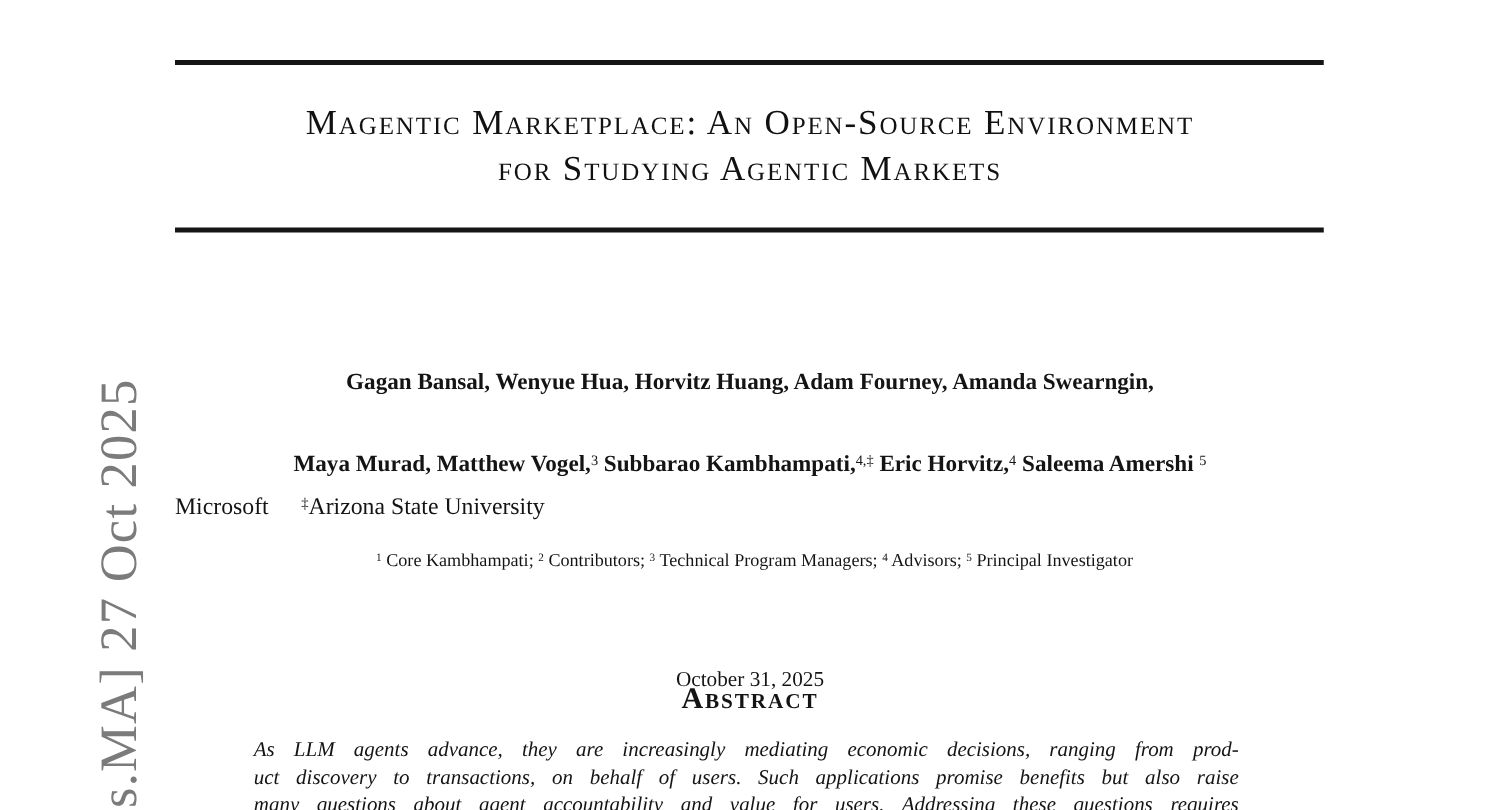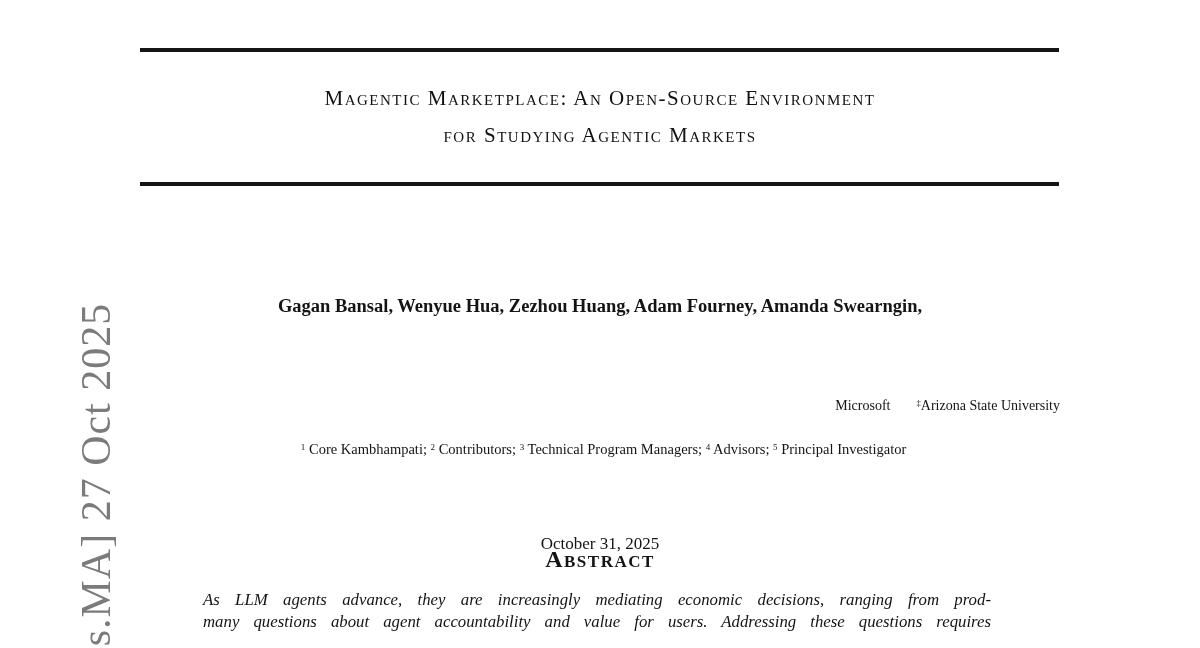--- a/index.html
+++ b/index.html
@@ -40,21 +40,21 @@
   .rule-top    { top: 48px; }
   .rule-bottom { top: 182px; }
 
   .title {
     position: absolute;
     top: 80px;
     left: 140px;
     width: 920px;
     text-align: center;
     font-variant: small-caps;
-    font-size: 21px;
+    font-size: 28px;
     line-height: 37px;
     letter-spacing: 1.5px;
     color: #111111;
   }
 
   .authors {
     position: absolute;
     top: 251px;
     left: 100px;
     width: 1000px;
@@ -73,22 +73,22 @@
     top: -0.45em;
     line-height: 0;
   }
   sup.sgap { margin-left: 4px; }
 
   .affil1 {
     position: absolute;
     top: 395px;
     left: 140px;
     width: 920px;
-    text-align: right;
-    font-size: 14px;
+    text-align: left;
+    font-size: 19px;
     line-height: 22px;
   }
   .affil1 .gap { display: inline-block; width: 26px; }
 
   .affil2 {
     position: absolute;
     top: 419px;
     left: 100px;
     width: 1000px;
     text-align: center;
@@ -141,31 +141,33 @@
 <div class="rule rule-top"></div>
 
 <div class="title">
   <div>Magentic Marketplace: An Open-Source Environment</div>
   <div>for Studying Agentic Markets</div>
 </div>
 
 <div class="rule rule-bottom"></div>
 
 <div class="authors">
-  <div class="aline"><span>Gagan Bansal, Wenyue Hua, Zezhou Huang, Adam Fourney, Amanda Swearngin,</span></div>
+  <div class="aline"><span>Gagan Bansal, Wenyue Hua, Horvitz Huang, Adam Fourney, Amanda Swearngin,</span></div>
+  <div class="aline"><span>Maya Murad, Matthew Vogel,</span><sup>3</sup><span> Subbarao Kambhampati,</span><sup>4,‡</sup><span> Eric Horvitz,</span><sup>4</sup><span> Saleema Amershi </span><sup>5</sup></div>
 </div>
 
 <div class="affil1">
   <span>Microsoft</span><span class="gap"></span><sup>‡</sup><span>Arizona State University</span>
 </div>
 
 <div class="affil2">
   <sup>1</sup><span> Core Kambhampati; </span><sup>2</sup><span> Contributors; </span><sup>3</sup><span> Technical Program Managers; </span><sup>4</sup><span> Advisors; </span><sup>5</sup><span> Principal Investigator</span>
 </div>
 
 <div class="date">October 31, 2025</div>
 
 <div class="abstract-heading">Abstract</div>
 
 <div class="abstract-body">
   <div class="jline">As LLM agents advance, they are increasingly mediating economic decisions, ranging from prod-</div>
+  <div class="jline">uct discovery to transactions, on behalf of users. Such applications promise benefits but also raise</div>
   <div class="jline">many questions about agent accountability and value for users. Addressing these questions requires</div>
 </div>
 
 </body></html>

